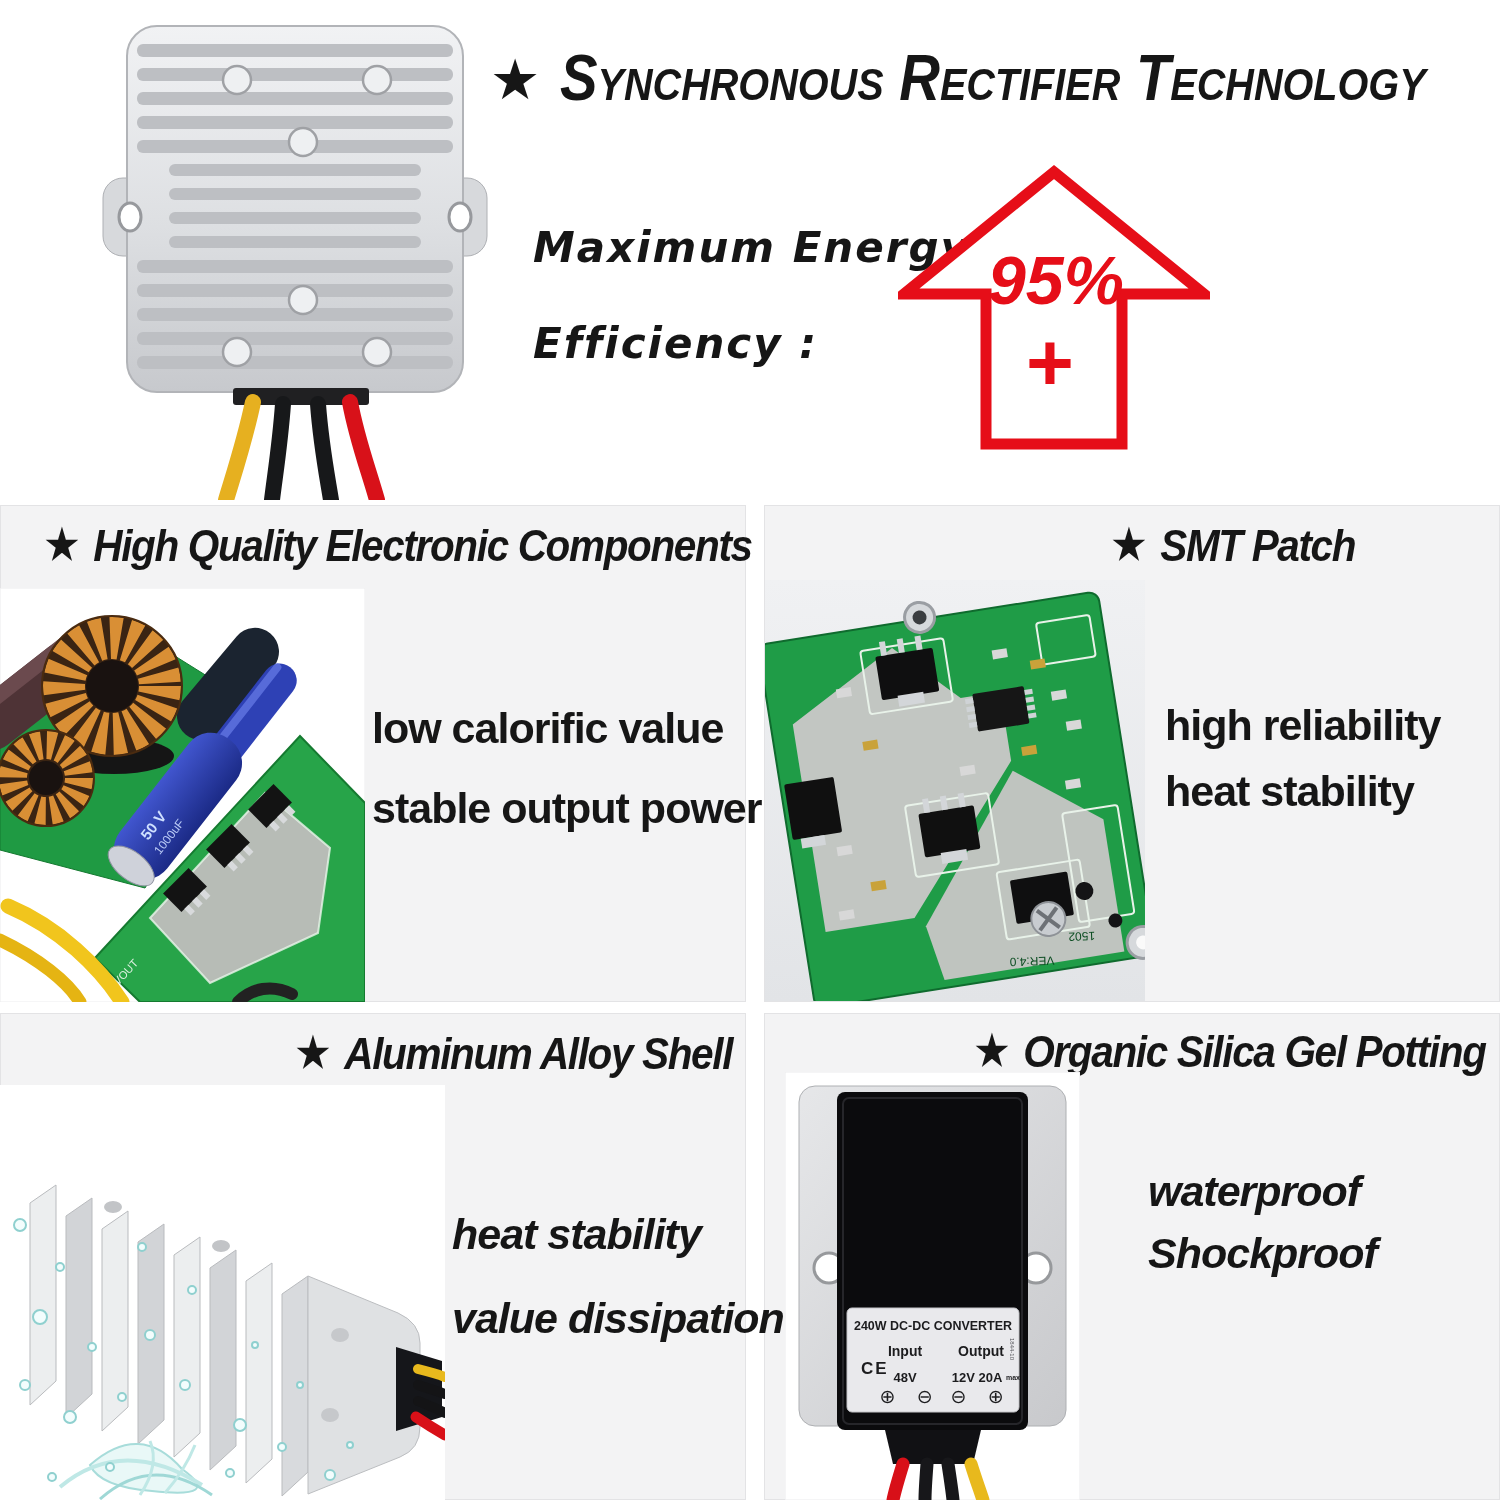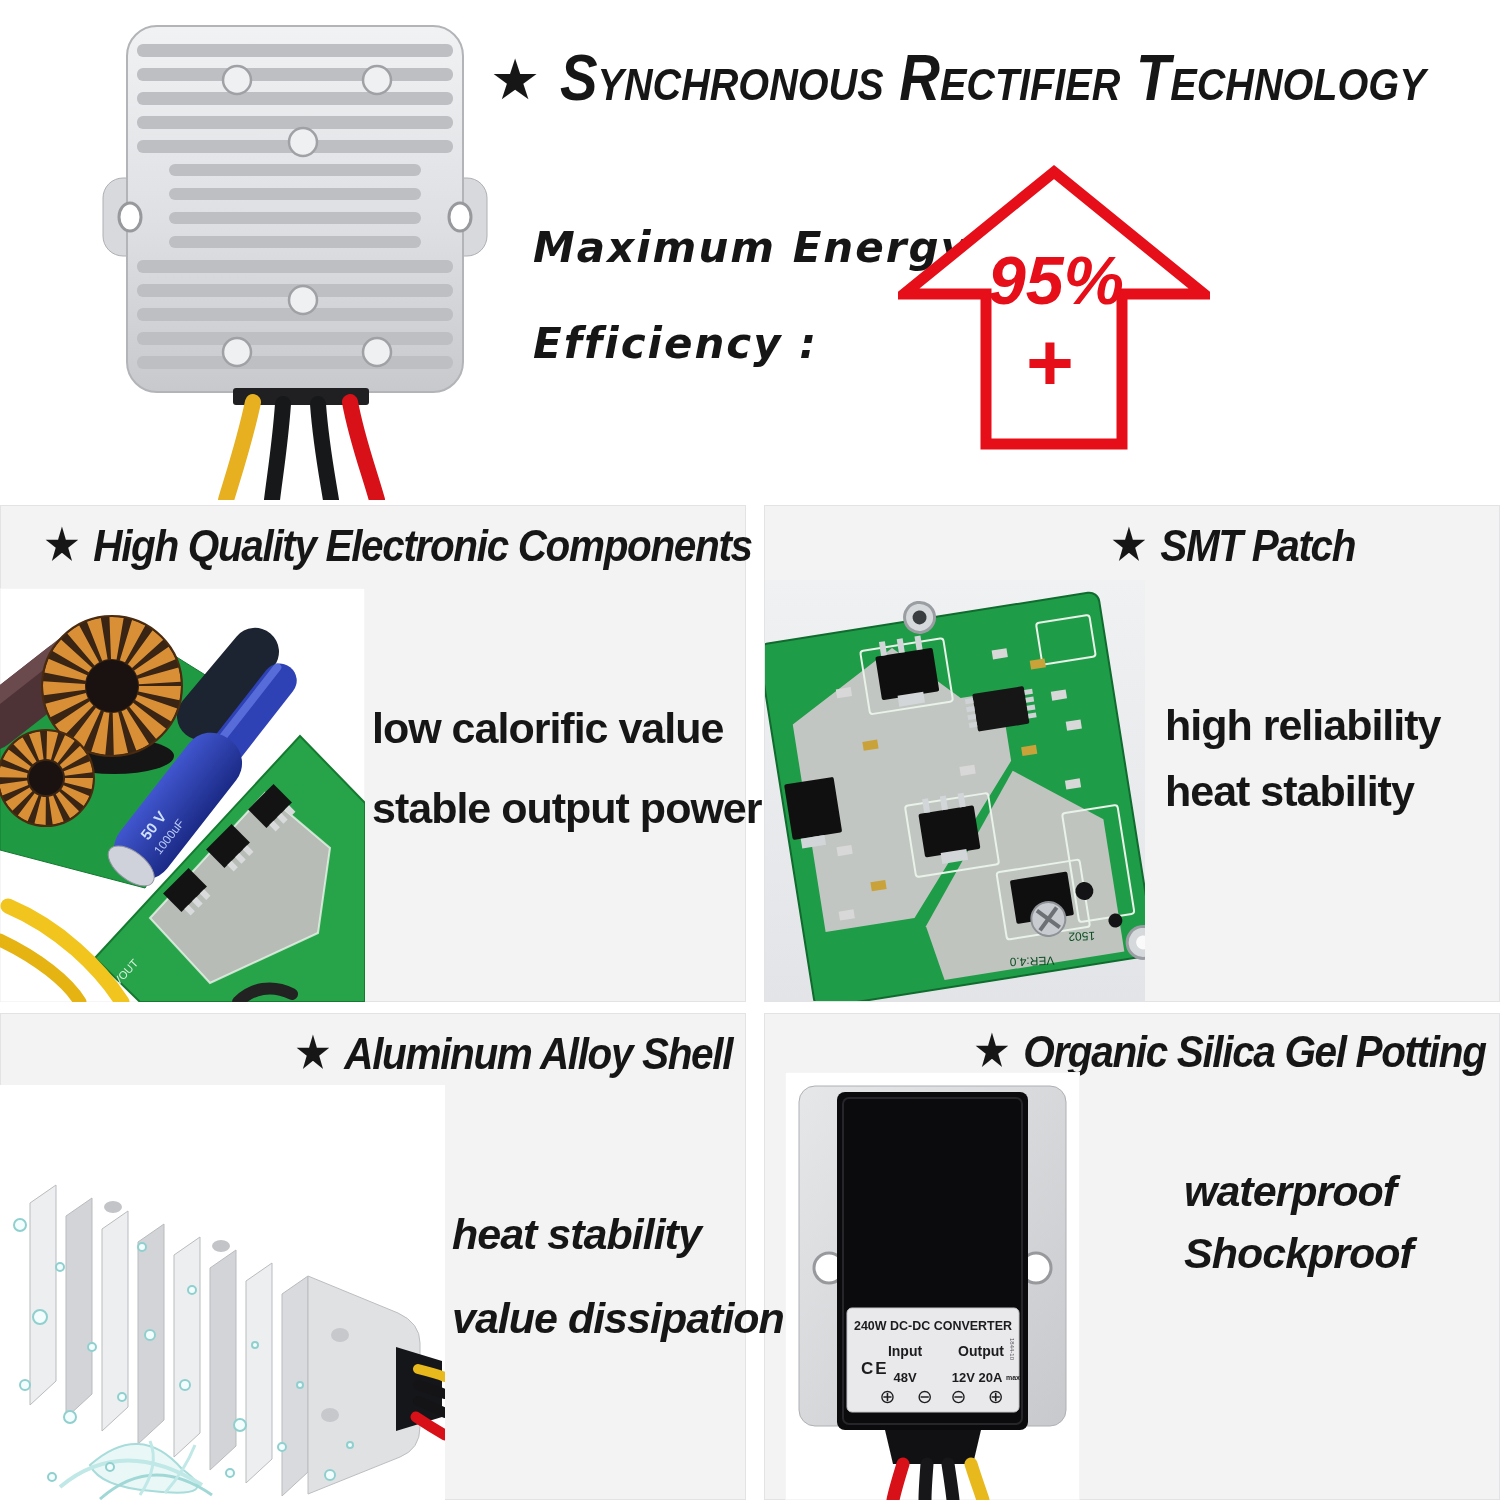--- a/index.html
+++ b/index.html
@@ -130,21 +130,21 @@
     <div>stable output power</div>
   </div>
   <div class="features lh66" style="left:1165px;top:692px">
     <div>high reliability</div>
     <div>heat stability</div>
   </div>
   <div class="features italic lh84" style="left:452px;top:1192px">
     <div>heat stability</div>
     <div>value dissipation</div>
   </div>
-  <div class="features italic lh62" style="left:1184px;top:1160px">
+  <div class="features italic lh62" style="left:1148px;top:1160px">
     <div>waterproof</div>
     <div>Shockproof</div>
   </div>
 
   <svg class="photo" style="left:0;top:588px" width="365" height="414" viewBox="0 0 365 414">
     <defs>
       <linearGradient id="bluecap" x1="0" y1="0" x2="0" y2="1">
         <stop offset="0" stop-color="#4156cf"></stop>
           <stop offset="1" stop-color="#1b2a86"></stop>
       </linearGradient>

